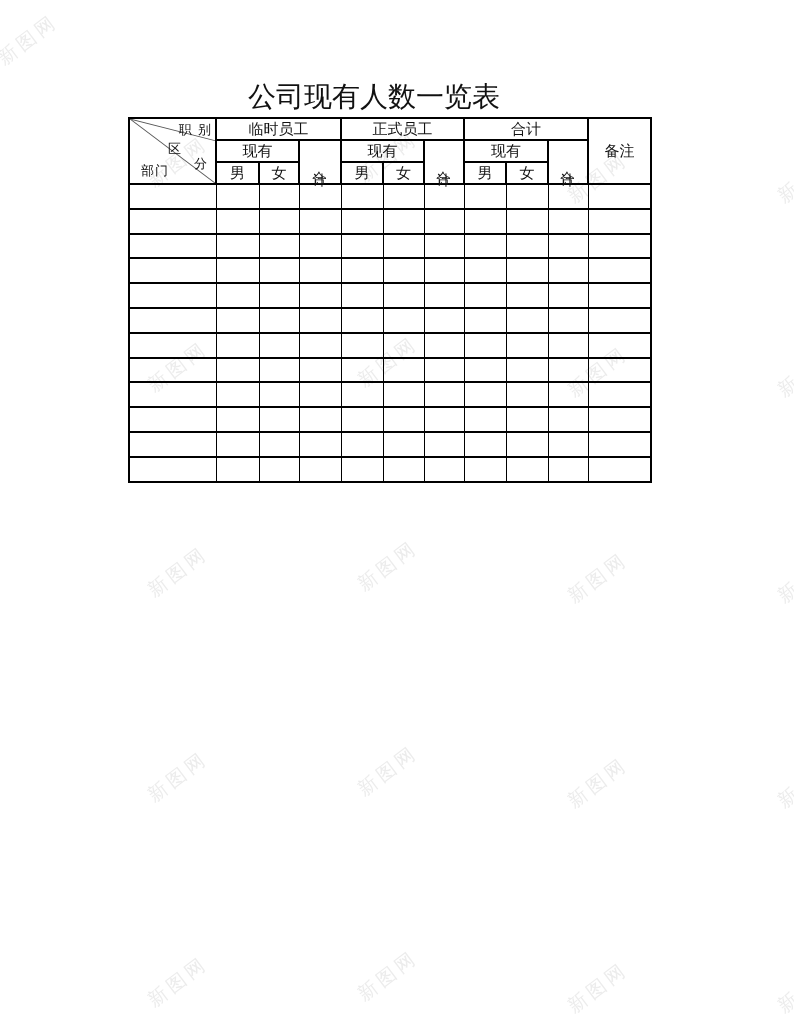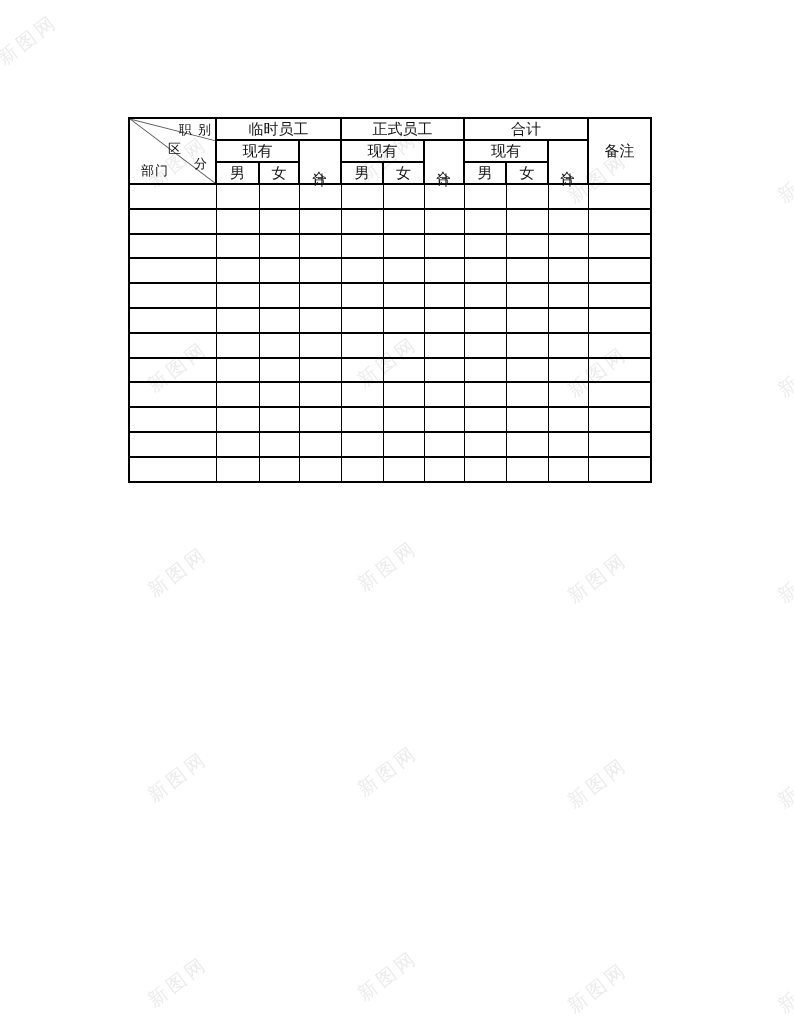--- a/index.html
+++ b/index.html
@@ -107,20 +107,21 @@
       <div class="watermark" style="left: 178px; top: 777px; color: rgb(236, 236, 236);">新图网</div>
       <div class="watermark" style="left: 388px; top: 771px; color: rgb(236, 236, 236);">新图网</div>
       <div class="watermark" style="left: 598px; top: 783px; color: rgb(236, 236, 236);">新图网</div>
       <div class="watermark" style="left: 808px; top: 783px; color: rgb(236, 236, 236);">新图网</div>
       <div class="watermark" style="left: 178px; top: 982px; color: rgb(236, 236, 236);">新图网</div>
       <div class="watermark" style="left: 388px; top: 976px; color: rgb(236, 236, 236);">新图网</div>
       <div class="watermark" style="left: 598px; top: 988px; color: rgb(236, 236, 236);">新图网</div>
       <div class="watermark" style="left: 808px; top: 988px; color: rgb(236, 236, 236);">新图网</div>
     </div>
 
+  <h1 class="title">公司现有人数一览表</h1>
 
   <table class="headcount">
     <colgroup>
       <col style="width:87px">
         <col style="width:43px">
         <col style="width:40px">
         <col style="width:42px">
       <col style="width:42px">
         <col style="width:41px">
         <col style="width:40px">

